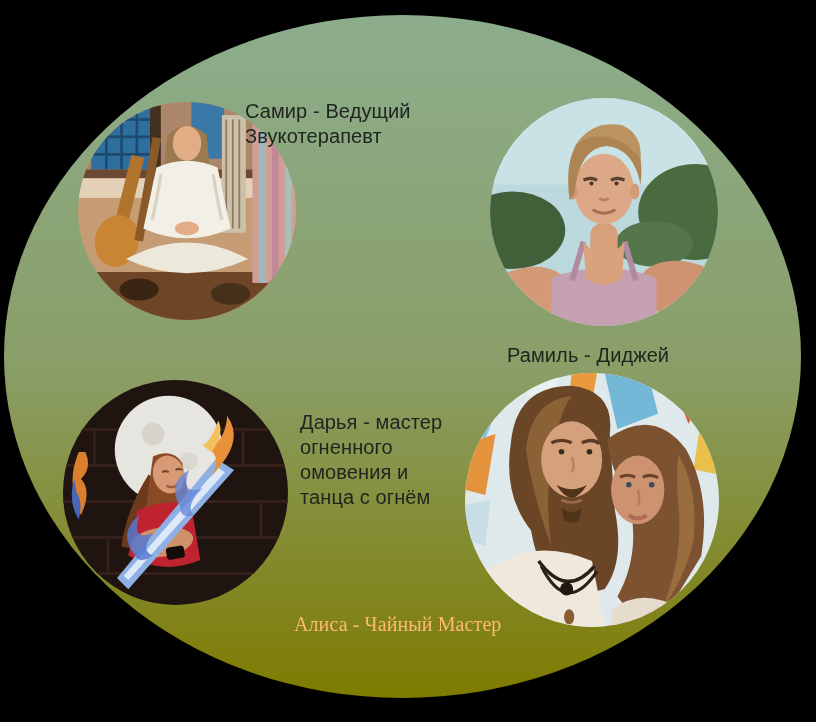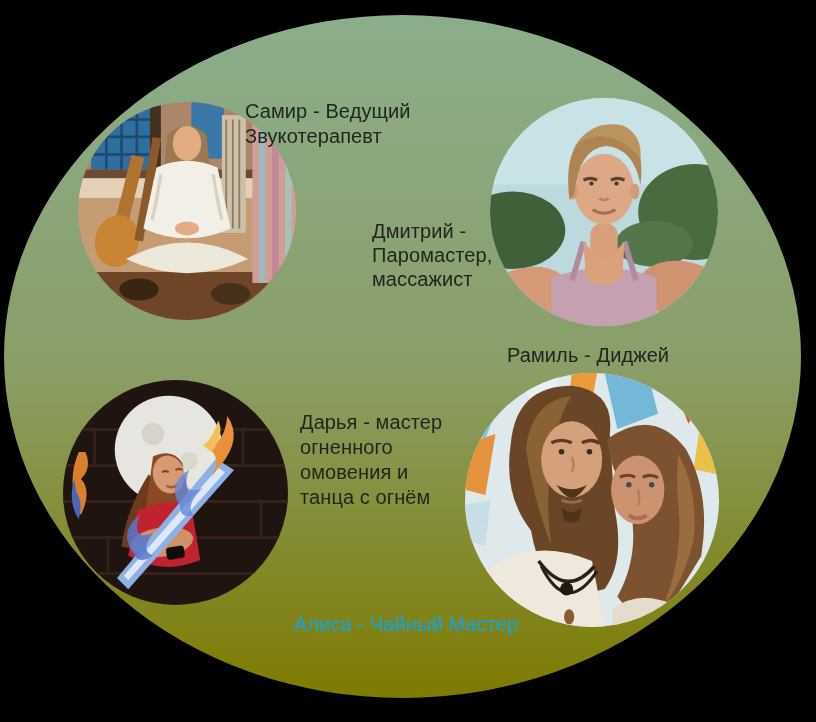--- a/index.html
+++ b/index.html
@@ -147,23 +147,20 @@
       <circle cx="64.5" cy="44" r="1.1" fill="#37505c"></circle>
       <circle cx="73.5" cy="44" r="1.1" fill="#37505c"></circle>
       <path d="M68,46 Q69.3,50 68,52" stroke="#b07c5c" stroke-width="0.9" fill="none"></path>
       <path d="M64.5,56 Q68,58.5 71.5,56" stroke="#b06a58" stroke-width="1.6" fill="none"></path>
       <path d="M58,93 Q70,84 85,93 L85,100 L58,100 Z" fill="#e6dccc"></path>
     </svg>
   </div>
 
   <div class="label center lbl-samir" style="color: rgb(32, 38, 31);">Самир - Ведущий
 Звукотерапевт</div>
-  <div class="label lbl-dmitriy" style="color: rgb(32, 38, 31);">Дмитрий -
-Паромастер,
-массажист</div>
   <div class="label lbl-ramil" style="color: rgb(32, 38, 31);">Рамиль - Диджей</div>
   <div class="label lbl-darya" style="color: rgb(32, 38, 31);">Дарья - мастер
 огненного
 омовения и
 танца с огнём</div>
-  <div class="label lbl-alisa" style="color: #0ea5e9;">Алиса - Чайный Мастер</div>
+  <div class="label lbl-alisa" style="color: #fdba74; font-family: Liberation Serif, serif;">Алиса - Чайный Мастер</div>
 
 </div>
 
 </body></html>

